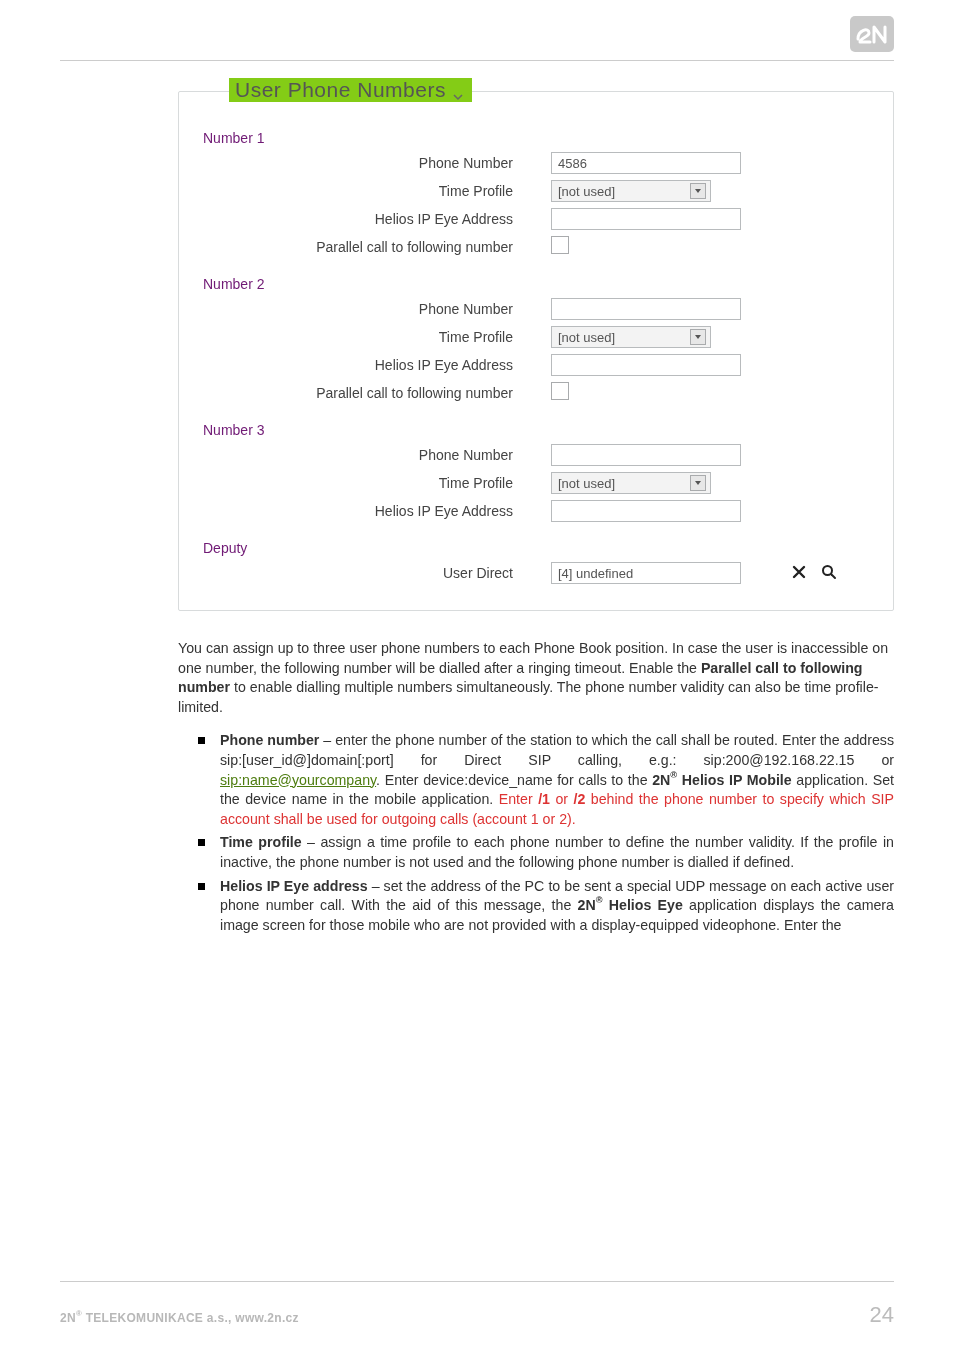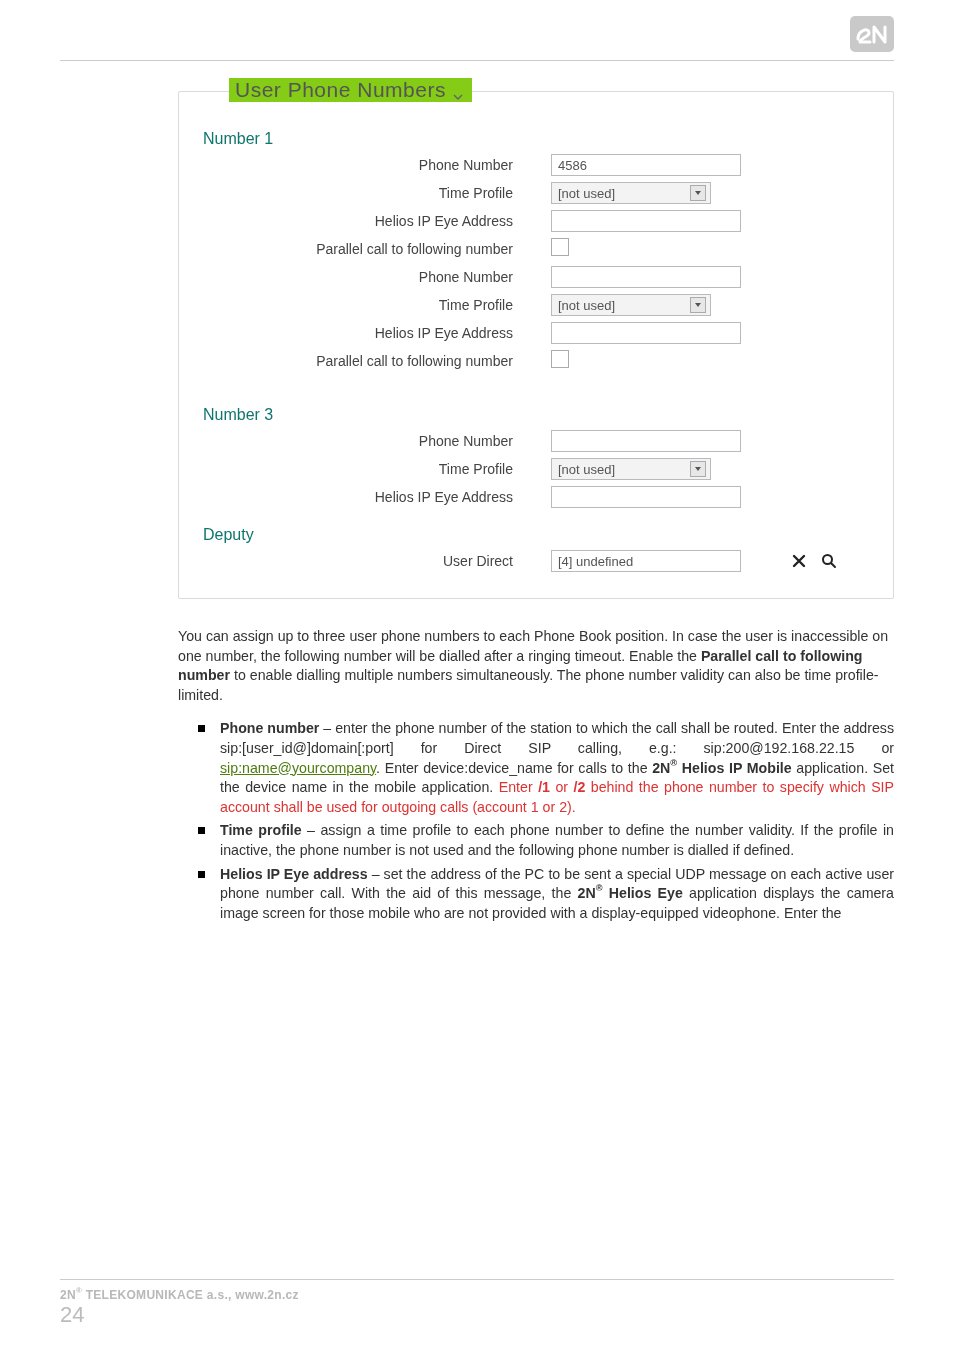--- a/index.html
+++ b/index.html
@@ -62,22 +62,22 @@
     display: flex;
     align-items: center;
     gap: 6px;
     margin-left: 36px;
   }
   .chev {
     width: 12px; height: 12px; display:inline-block;
   }
 
   .subhead {
-    color: #0f766e;
-    font-size: 16px;
+    color: #701a75;
+    font-size: 14px;
     margin: 8px 0 6px 0;
   }
   .row {
     display: flex;
     align-items: center;
     margin: 6px 0;
   }
   .lbl {
     flex: 0 0 310px;
     text-align: right;
@@ -117,21 +117,21 @@
     background: #e7e7e7;
     display:flex; align-items:center; justify-content:center;
   }
   .checkbox {
     width: 16px; height: 16px;
     border: 1px solid #a9abad;
     background: #fff;
     display:inline-block;
   }
   .deputy-ctrl {
-    display:flex; align-items:center; gap:10px;
+    display:flex; align-items:flex-start; gap:10px;
   }
   .iconbtn {
     width: 20px; height: 20px;
     display:flex; align-items:center; justify-content:center;
     color:#222;
     cursor:pointer;
   }
 
   
   .bodytext {
@@ -165,26 +165,25 @@
   a.link { color: #4d7c0f; text-decoration: underline; }
   sup.reg { font-size: 0.65em; vertical-align: top; position: relative; top: -0.2em; }
 
   
   .footer {
     position: absolute;
     left: 60px;
     right: 60px;
     bottom: 22px;
     border-top: 1px solid #ccc;
-    padding-top: 8px;
+    padding-top: 20px;
     display:flex;
     justify-content: space-between;
     align-items: baseline;
     color: #b8b8b8;
-    flex-direction: column;
   }
   .footer .company { font-size: 12px; font-weight: bold; letter-spacing: .3px; }
   .footer .pagenum { font-size: 22px; font-weight: normal; color: #bcbcbc; }
 </style>
 </head>
 <body>
 
 <div class="page">
   <div class="topbar">
     <div class="brand">
@@ -228,20 +227,21 @@
       </div>
       <div class="row">
         <div class="lbl">Helios IP Eye Address</div>
         <div class="ctrl"><input class="text" value="" style=""></div>
       </div>
       <div class="row">
         <div class="lbl">Parallel call to following number</div>
         <div class="ctrl"><span class="checkbox"></span></div>
       </div>
 
+      <div class="subhead" style="margin-top:18px">Number 2</div>
       <div class="row">
         <div class="lbl">Phone Number</div>
         <div class="ctrl"><input class="text" value="" style=""></div>
       </div>
       <div class="row">
         <div class="lbl">Time Profile</div>
         <div class="ctrl">
           <div class="select">
             <span>[not used]</span>
             <span class="arrow">
@@ -254,21 +254,21 @@
       </div>
       <div class="row">
         <div class="lbl">Helios IP Eye Address</div>
         <div class="ctrl"><input class="text" value="" style=""></div>
       </div>
       <div class="row">
         <div class="lbl">Parallel call to following number</div>
         <div class="ctrl"><span class="checkbox"></span></div>
       </div>
 
-      <div class="subhead" style="margin-top:34px">Number 3</div>
+      <div class="subhead" style="margin-top:18px">Number 3</div>
       <div class="row">
         <div class="lbl">Phone Number</div>
         <div class="ctrl"><input class="text" value="" style=""></div>
       </div>
       <div class="row">
         <div class="lbl">Time Profile</div>
         <div class="ctrl">
           <div class="select">
             <span>[not used]</span>
             <span class="arrow">

